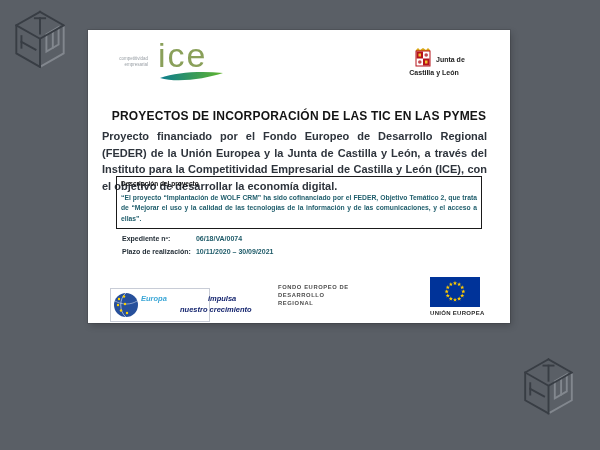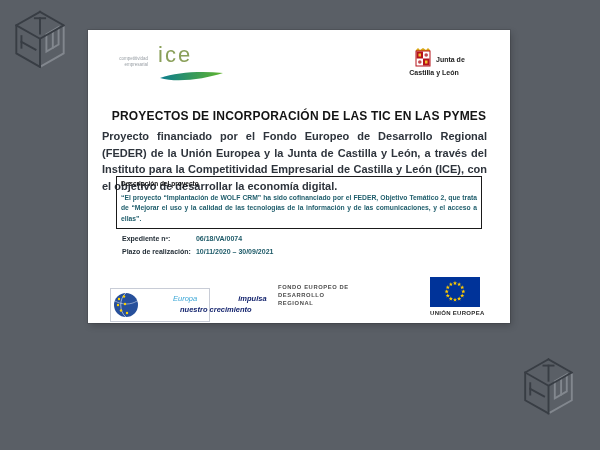--- a/index.html
+++ b/index.html
@@ -12,21 +12,21 @@
   .cube-br{left:517px;top:351px;width:63px;height:72px;}
 
   
   #doc{position:absolute;left:88px;top:30px;width:422px;height:293px;background:#ffffff;
        box-shadow:0 0 0 1px rgba(0,0,0,0.10), 2px 3px 7px rgba(0,0,0,0.20);}
 
   
   .ice{position:absolute;left:16px;top:12px;width:130px;height:48px;}
   .ice-tagline{position:absolute;left:0;top:14px;width:44px;font-size:4.5px;line-height:5.5px;
        color:#9aa0a6;text-align:right;}
-  .ice-word{position:absolute;left:54px;top:0px;font-size:22px;line-height:26px;letter-spacing:2px;
+  .ice-word{position:absolute;left:54px;top:0px;font-size:34px;line-height:26px;letter-spacing:2px;
        color:#8aa05a;font-weight:400;}
   .ice-swoosh{position:absolute;left:55px;top:29px;width:66px;height:12px;}
 
   
   .junta{position:absolute;right:28px;top:17px;width:96px;height:36px;}
   .junta-shield{position:absolute;left:28px;top:0;width:18px;height:20px;}
   .junta-l1{position:absolute;left:50px;top:9px;font-size:7px;font-weight:bold;color:#1c1c1c;white-space:nowrap;}
   .junta-l2{position:absolute;left:0;top:22px;width:96px;text-align:center;font-size:7px;font-weight:bold;color:#1c1c1c;}
 
   .doc-title{position:absolute;left:0;right:0;top:79px;text-align:center;font-size:12px;
@@ -45,21 +45,21 @@
   .drow{height:13px;font-size:7px;font-weight:bold;white-space:nowrap;}
   .dlabel{display:inline-block;width:72px;color:#1f2a33;}
   .dvalue{color:#1d5a68;}
 
   
   .europa{position:absolute;left:22px;top:258px;width:98px;height:32px;border:1px solid #c8ccd6;
        background:#fff;}
   .europa-globe{position:absolute;left:2px;top:3px;width:26px;height:26px;}
   .europa-text{position:absolute;left:30px;top:4px;font-size:7.5px;line-height:11px;
        font-style:italic;white-space:nowrap;}
-  .europa-light{color:#3aa6d6;font-weight:400;margin-left:32px;}
+  .europa-light{color:#3aa6d6;font-weight:700;}
   .europa-dark{color:#15256e;font-weight:bold;padding-left:39px;}
 
   .feder{position:absolute;left:190px;top:253px;font-size:5.8px;line-height:8px;
        letter-spacing:0.6px;font-weight:bold;color:#4c4c4c;}
 
   .euflag{position:absolute;right:30px;top:247px;width:50px;text-align:center;}
   .euflag svg{display:block;}
   .euflag-label{margin-top:3px;font-size:6px;font-weight:600;color:#2b2b2b;letter-spacing:0.3px;white-space:nowrap;}
 </style>
 </head>

